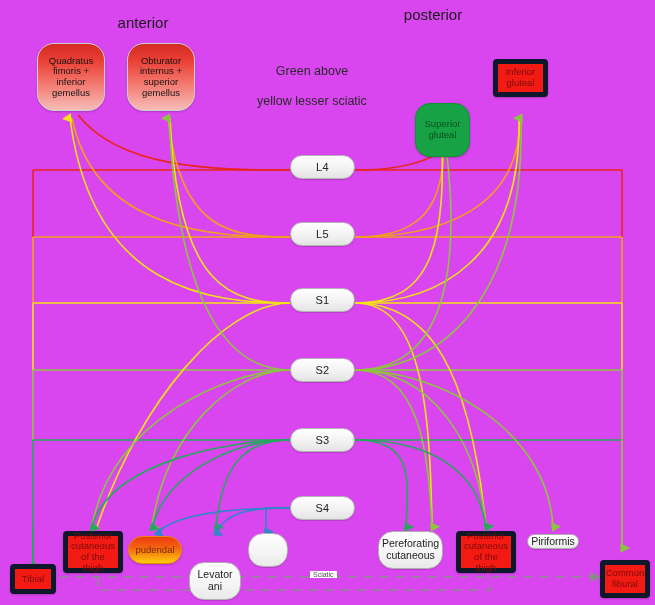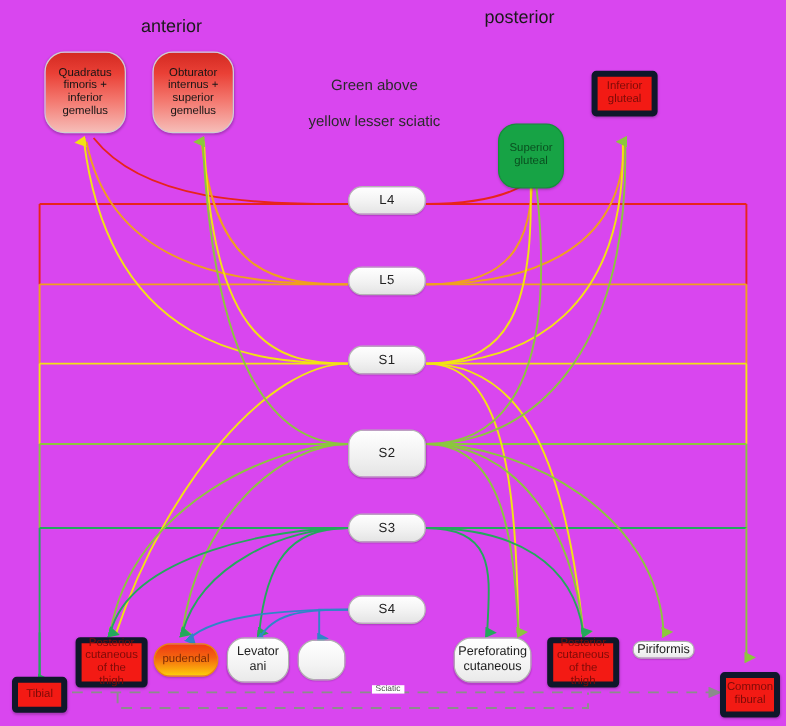--- a/index.html
+++ b/index.html
@@ -213,27 +213,27 @@
   <div class="legend-line" style="left:242px; top:94px;">yellow  lesser sciatic</div>
 
   <div class="node redgrad" style="left:37px; top:43px; width:68px; height:68px;">Quadratus fimoris + inferior gemellus</div>
   <div class="node redgrad" style="left:127px; top:43px; width:68px; height:68px;">Obturator internus + superior gemellus</div>
   <div class="node greensolid" style="left:415px; top:59px; width:55px; height:54px;margin-top:44px;">Superior gluteal</div>
   <div class="node redsolid" style="left:493px; top:59px; width:55px; height:38px;">Inferior gluteal</div>
 
   <div class="node spine" style="left:290px; top:155px; width:65px; height:24px;">L4</div>
   <div class="node spine" style="left:290px; top:222px; width:65px; height:24px;">L5</div>
   <div class="node spine" style="left:290px; top:288px; width:65px; height:24px;">S1</div>
-  <div class="node spine" style="left:290px; top:358px; width:65px; height:40px;">S2</div>
+  <div class="node spine" style="left:290px; top:358px; width:65px; height:24px;">S2</div>
   <div class="node spine" style="left:290px; top:428px; width:65px; height:24px;">S3</div>
   <div class="node spine" style="left:290px; top:496px; width:65px; height:24px;">S4</div>
 
   <div class="node redsolid" style="left:63px; top:531px; width:60px; height:42px;">Posterior cutaneous of the thigh</div>
   <div class="node orangegrad" style="left:128px; top:536px; width:54px; height:28px;">pudendal</div>
-  <div class="node plain" style="left:189px; top:531px; width:52px; height:38px;">Levator ani</div>
+  <div class="node plain" style="left:189px; top:562px; width:52px; height:38px;">Levator ani</div>
   <div class="node plain" style="left:248px; top:533px; width:40px; height:34px;"></div>
   <div class="node plain" style="left:378px; top:531px; width:65px; height:38px;">Pereforating cutaneous</div>
   <div class="node redsolid" style="left:456px; top:531px; width:60px; height:42px;">Posterior cutaneous of the thigh</div>
   <div class="node plain" style="left:527px; top:534px; width:52px; height:15px;">Piriformis</div>
 
   <div class="node redsolid" style="left:10px; top:564px; width:46px; height:30px;">Tibial</div>
   <div class="node redsolid" style="left:600px; top:560px; width:50px; height:38px;">Common fibural</div>
 
   <div class="sciatic-label" style="left:310px; top:571px;">Sciatic</div>
 

